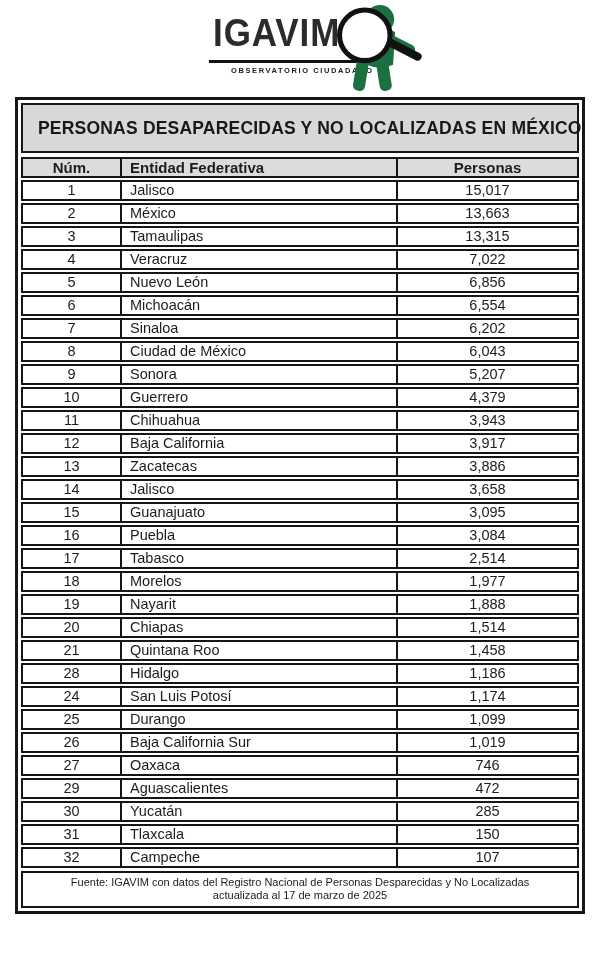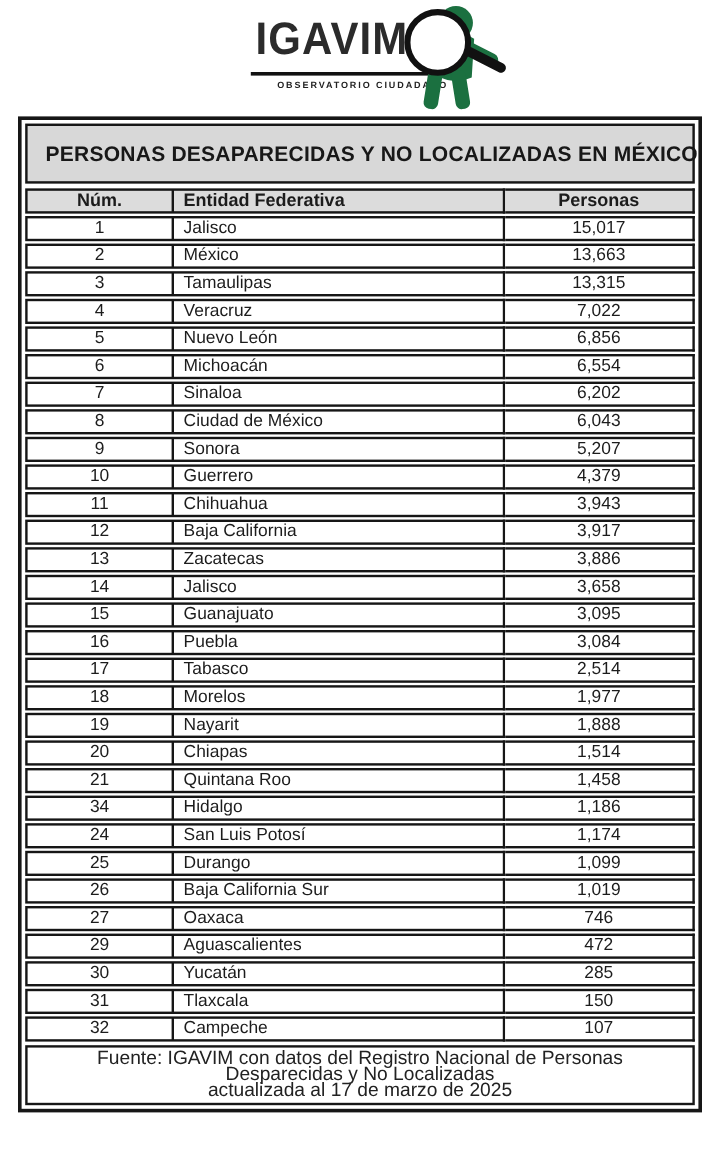--- a/index.html
+++ b/index.html
@@ -99,29 +99,29 @@
     height: 17px;
     line-height: 17px;
     padding: 0;
     font-size: 14.5px;
     white-space: nowrap;
     overflow: hidden;
     background: #ffffff;
   }
   .data th:first-child, .data td:first-child { border-left: 2px solid #161616; }
   .data th { background: #dcdcdc; font-weight: 700; font-size: 15px; }
-  .c-num { width: 124px; text-align: center; }
+  .c-num { width: 101px; text-align: center; }
   .c-ent { text-align: left; padding-left: 8px !important; }
-  .c-per { width: 158px; text-align: center; }
+  .c-per { width: 181px; text-align: center; }
   .footer-box {
     border: 2px solid #161616;
     margin-top: 1px;
     padding: 3px 10px 4px;
     text-align: center;
-    font-size: 16px;
+    font-size: 11px;
     line-height: 13px;
     color: #222;
   }
 </style>
 </head>
 <body>
 
 <div class="page">
 
   <header class="logo">
@@ -254,21 +254,21 @@
             <td class="c-num">20</td>
             <td class="c-ent">Chiapas</td>
             <td class="c-per">1,514</td>
           </tr>
           <tr>
             <td class="c-num">21</td>
             <td class="c-ent">Quintana Roo</td>
             <td class="c-per">1,458</td>
           </tr>
           <tr>
-            <td class="c-num">34</td>
+            <td class="c-num">28</td>
             <td class="c-ent">Hidalgo</td>
             <td class="c-per">1,186</td>
           </tr>
           <tr>
             <td class="c-num">24</td>
             <td class="c-ent">San Luis Potosí</td>
             <td class="c-per">1,174</td>
           </tr>
           <tr>
             <td class="c-num">25</td>

